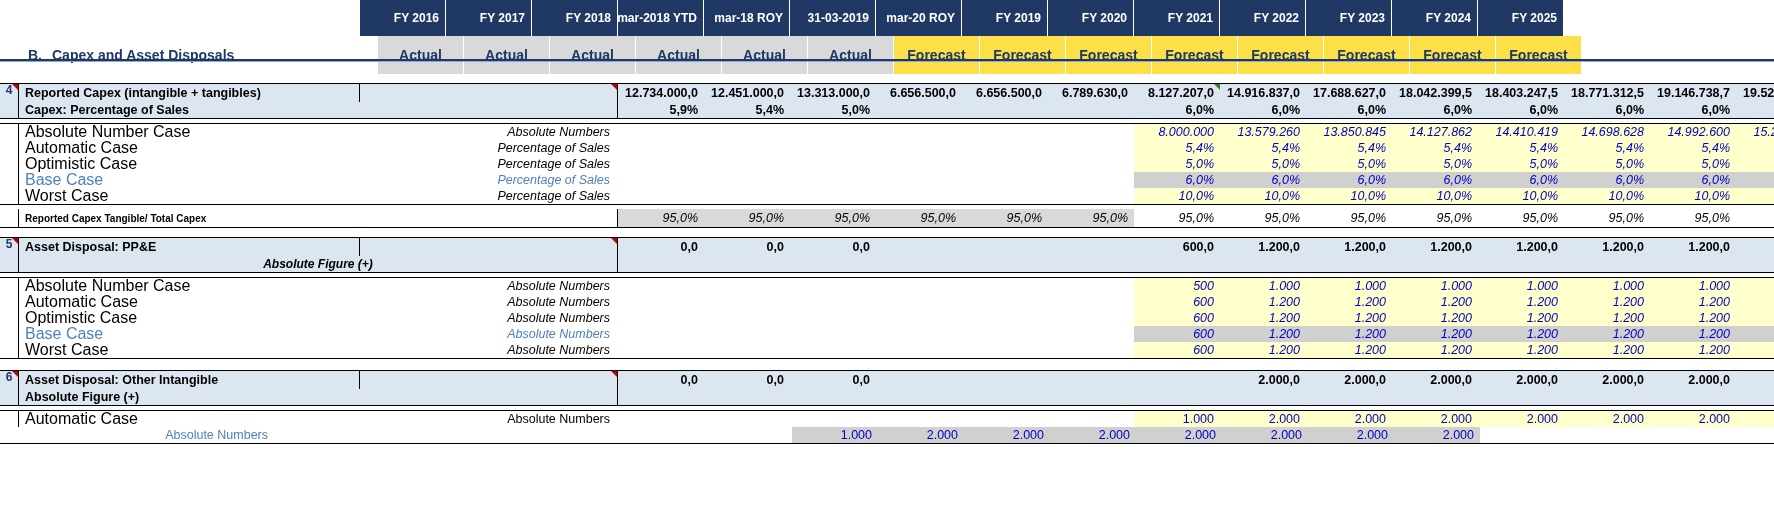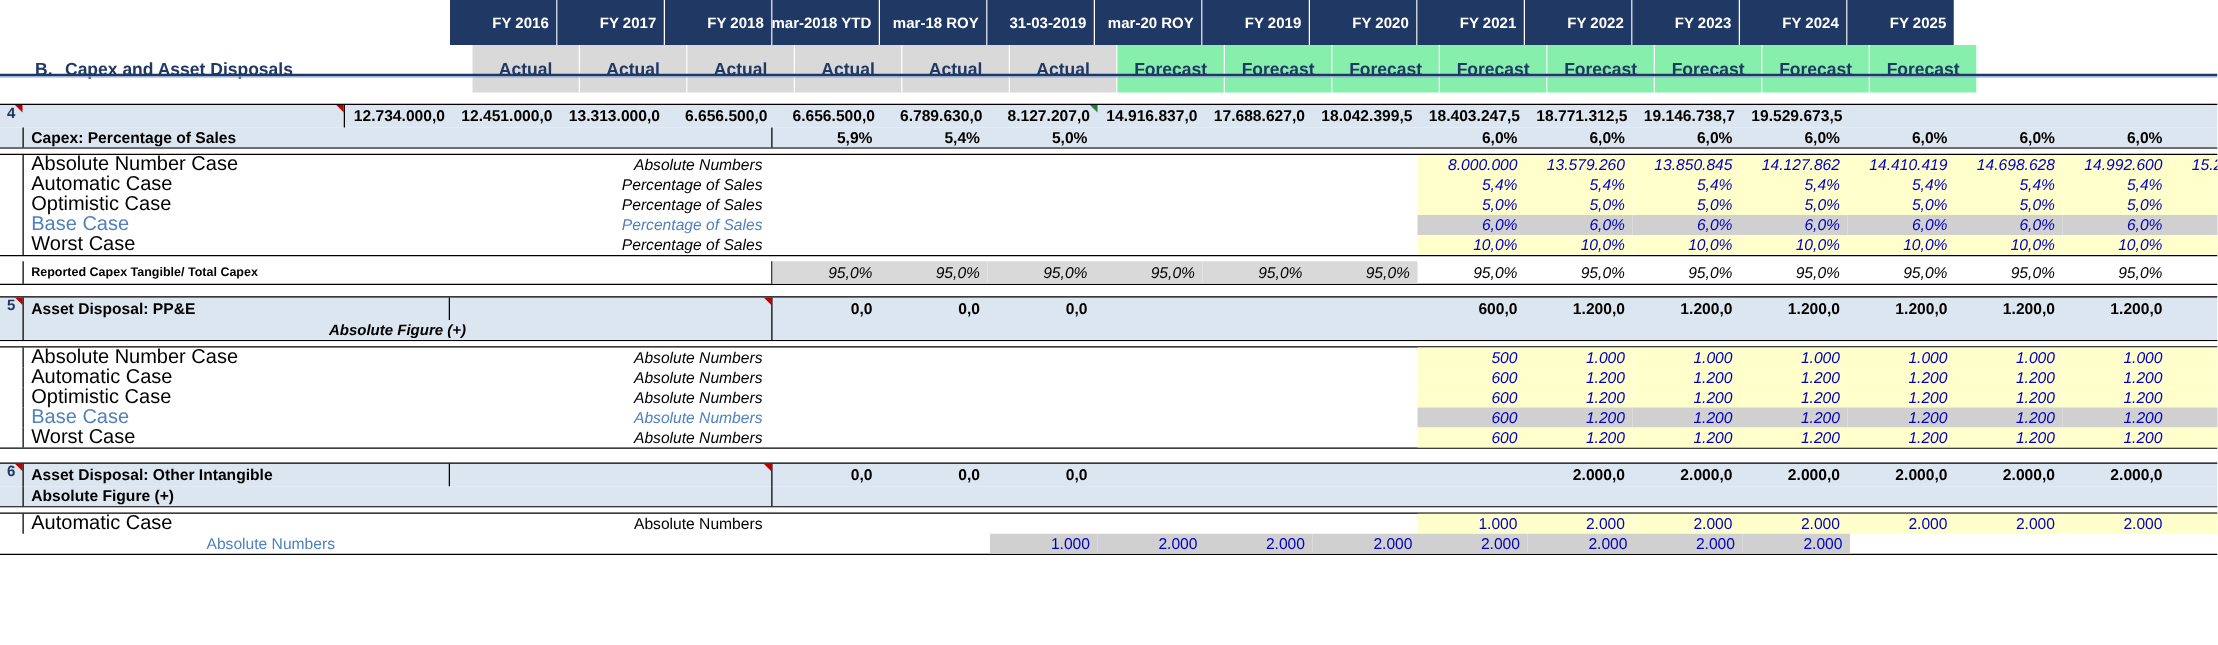--- a/index.html
+++ b/index.html
@@ -32,21 +32,21 @@
     background:#1f3864; color:#fff; font-weight:bold; font-size:12px;
     border-right:1px solid #ffffff; letter-spacing:0px;
   }
   .hdr-bot { height:38px; }
   .hdr-bot .c {
     font-weight:bold; font-size:14px; color:#1f3864;
     justify-content:center; padding-right:0;
     border-right:1px solid #ffffff;
   }
   .hdr-bot .c.actual   { background:#d9d9d9; }
-  .hdr-bot .c.forecast { background:#86efac; }
+  .hdr-bot .c.forecast { background:#fde047;text-decoration:underline; }
   .title-wrap { width:360px; flex:0 0 360px; display:flex; align-items:center;
                 padding-left:10px; background:#fff; }
   .title-wrap .tnum { font-weight:bold; color:#1f3864; font-size:14px; margin-right:10px;}
   .title-wrap .ttxt { font-weight:bold; color:#1f3864; font-size:14px; }
   .hdr-rule { position:absolute; left:0; top:59px; width:1774px;
               height:2px; background:#1f3864; }
   .hdr-rule2 { position:absolute; left:0; top:61px; width:1774px;
               height:1px; background:#8ea9d4; }
 
   
@@ -139,20 +139,23 @@
         <div class="c forecast">Forecast</div>
       </div>
   </div>
   <div class="hdr-rule"></div>
   <div class="hdr-rule2"></div>
 
   <div id="body" style="margin-top:4px;">
       <div class="blank2"></div>
       <div class="row sec-main line-top">
         <div class="gutter">4<span class="cmt" style="right: 0px;"></span></div>
+        <div class="labelcell boxed" style="border-left: 1.5px solid rgb(0, 0, 0);">
+          <span>Reported Capex (intangible + tangibles)</span>
+        </div>
         <div class="unitcell" style="border-right: 1.5px solid rgb(0, 0, 0); position: relative;">
           <span class="cmt" style="right: 0px;"></span>
         </div>
         <div class="c ">12.734.000,0</div>
         <div class="c ">12.451.000,0</div>
         <div class="c ">13.313.000,0</div>
         <div class="c ">6.656.500,0</div>
         <div class="c ">6.656.500,0</div>
         <div class="c ">6.789.630,0</div>
         <div class="c " style="position: relative;">8.127.207,0<span class="grn"></span></div>

